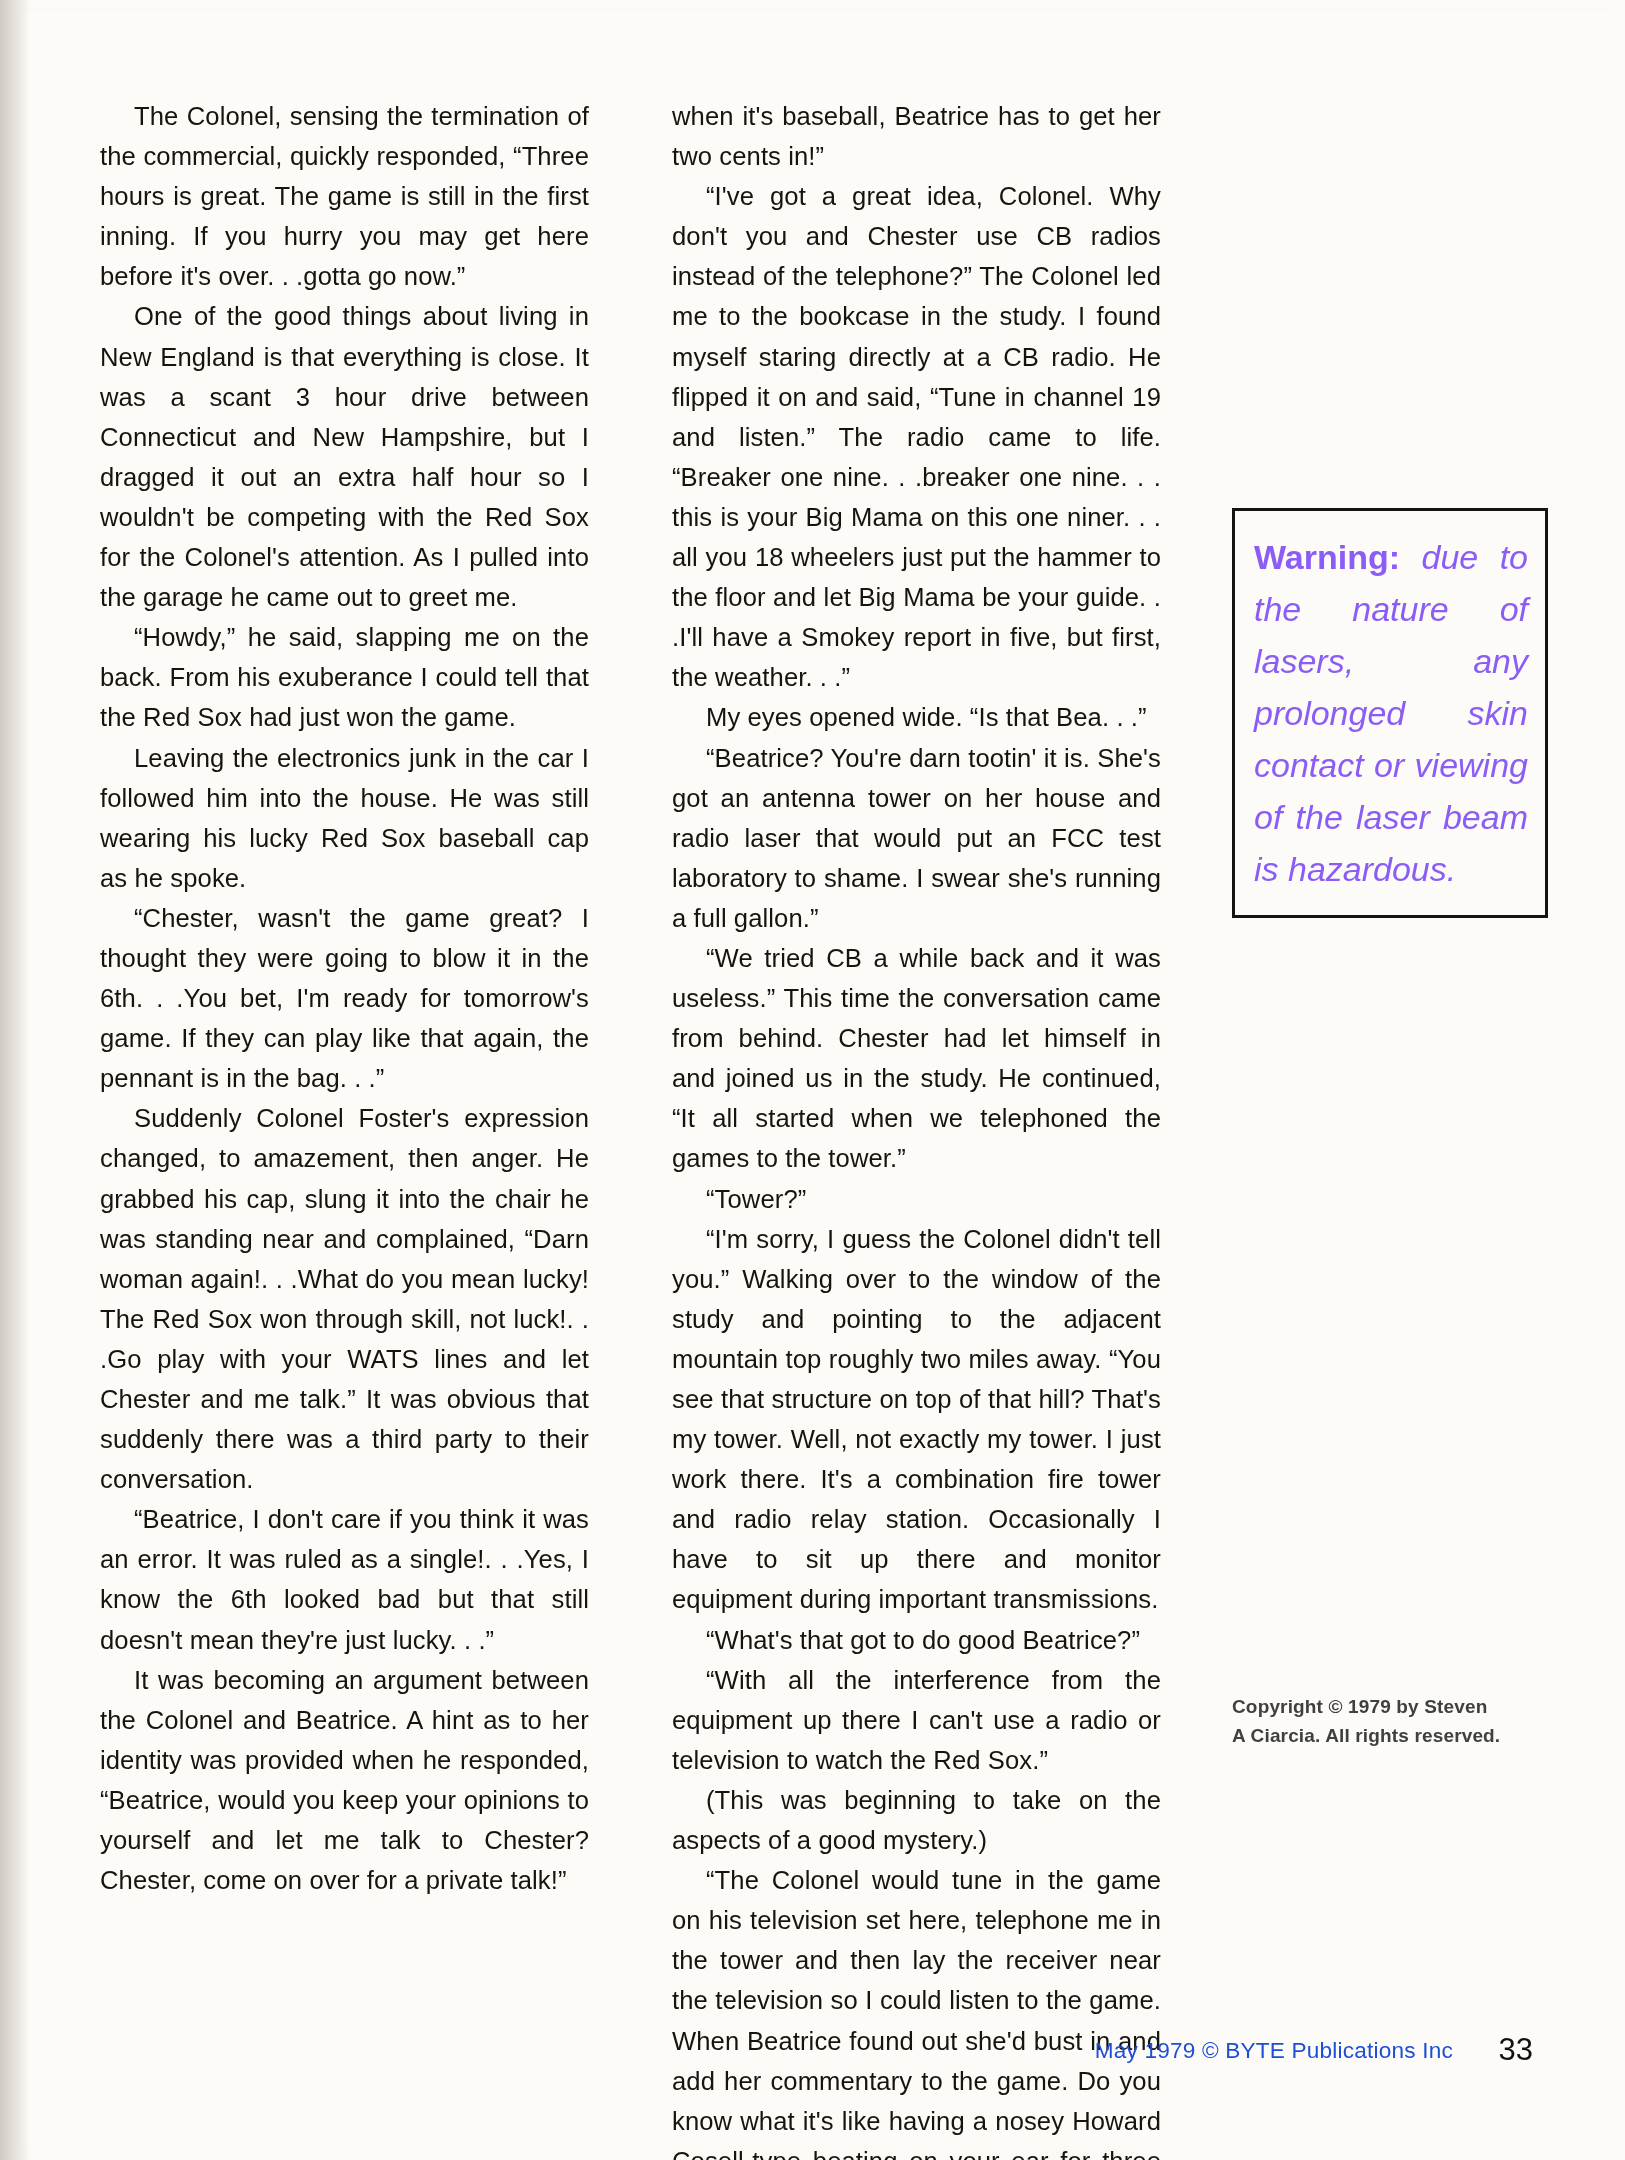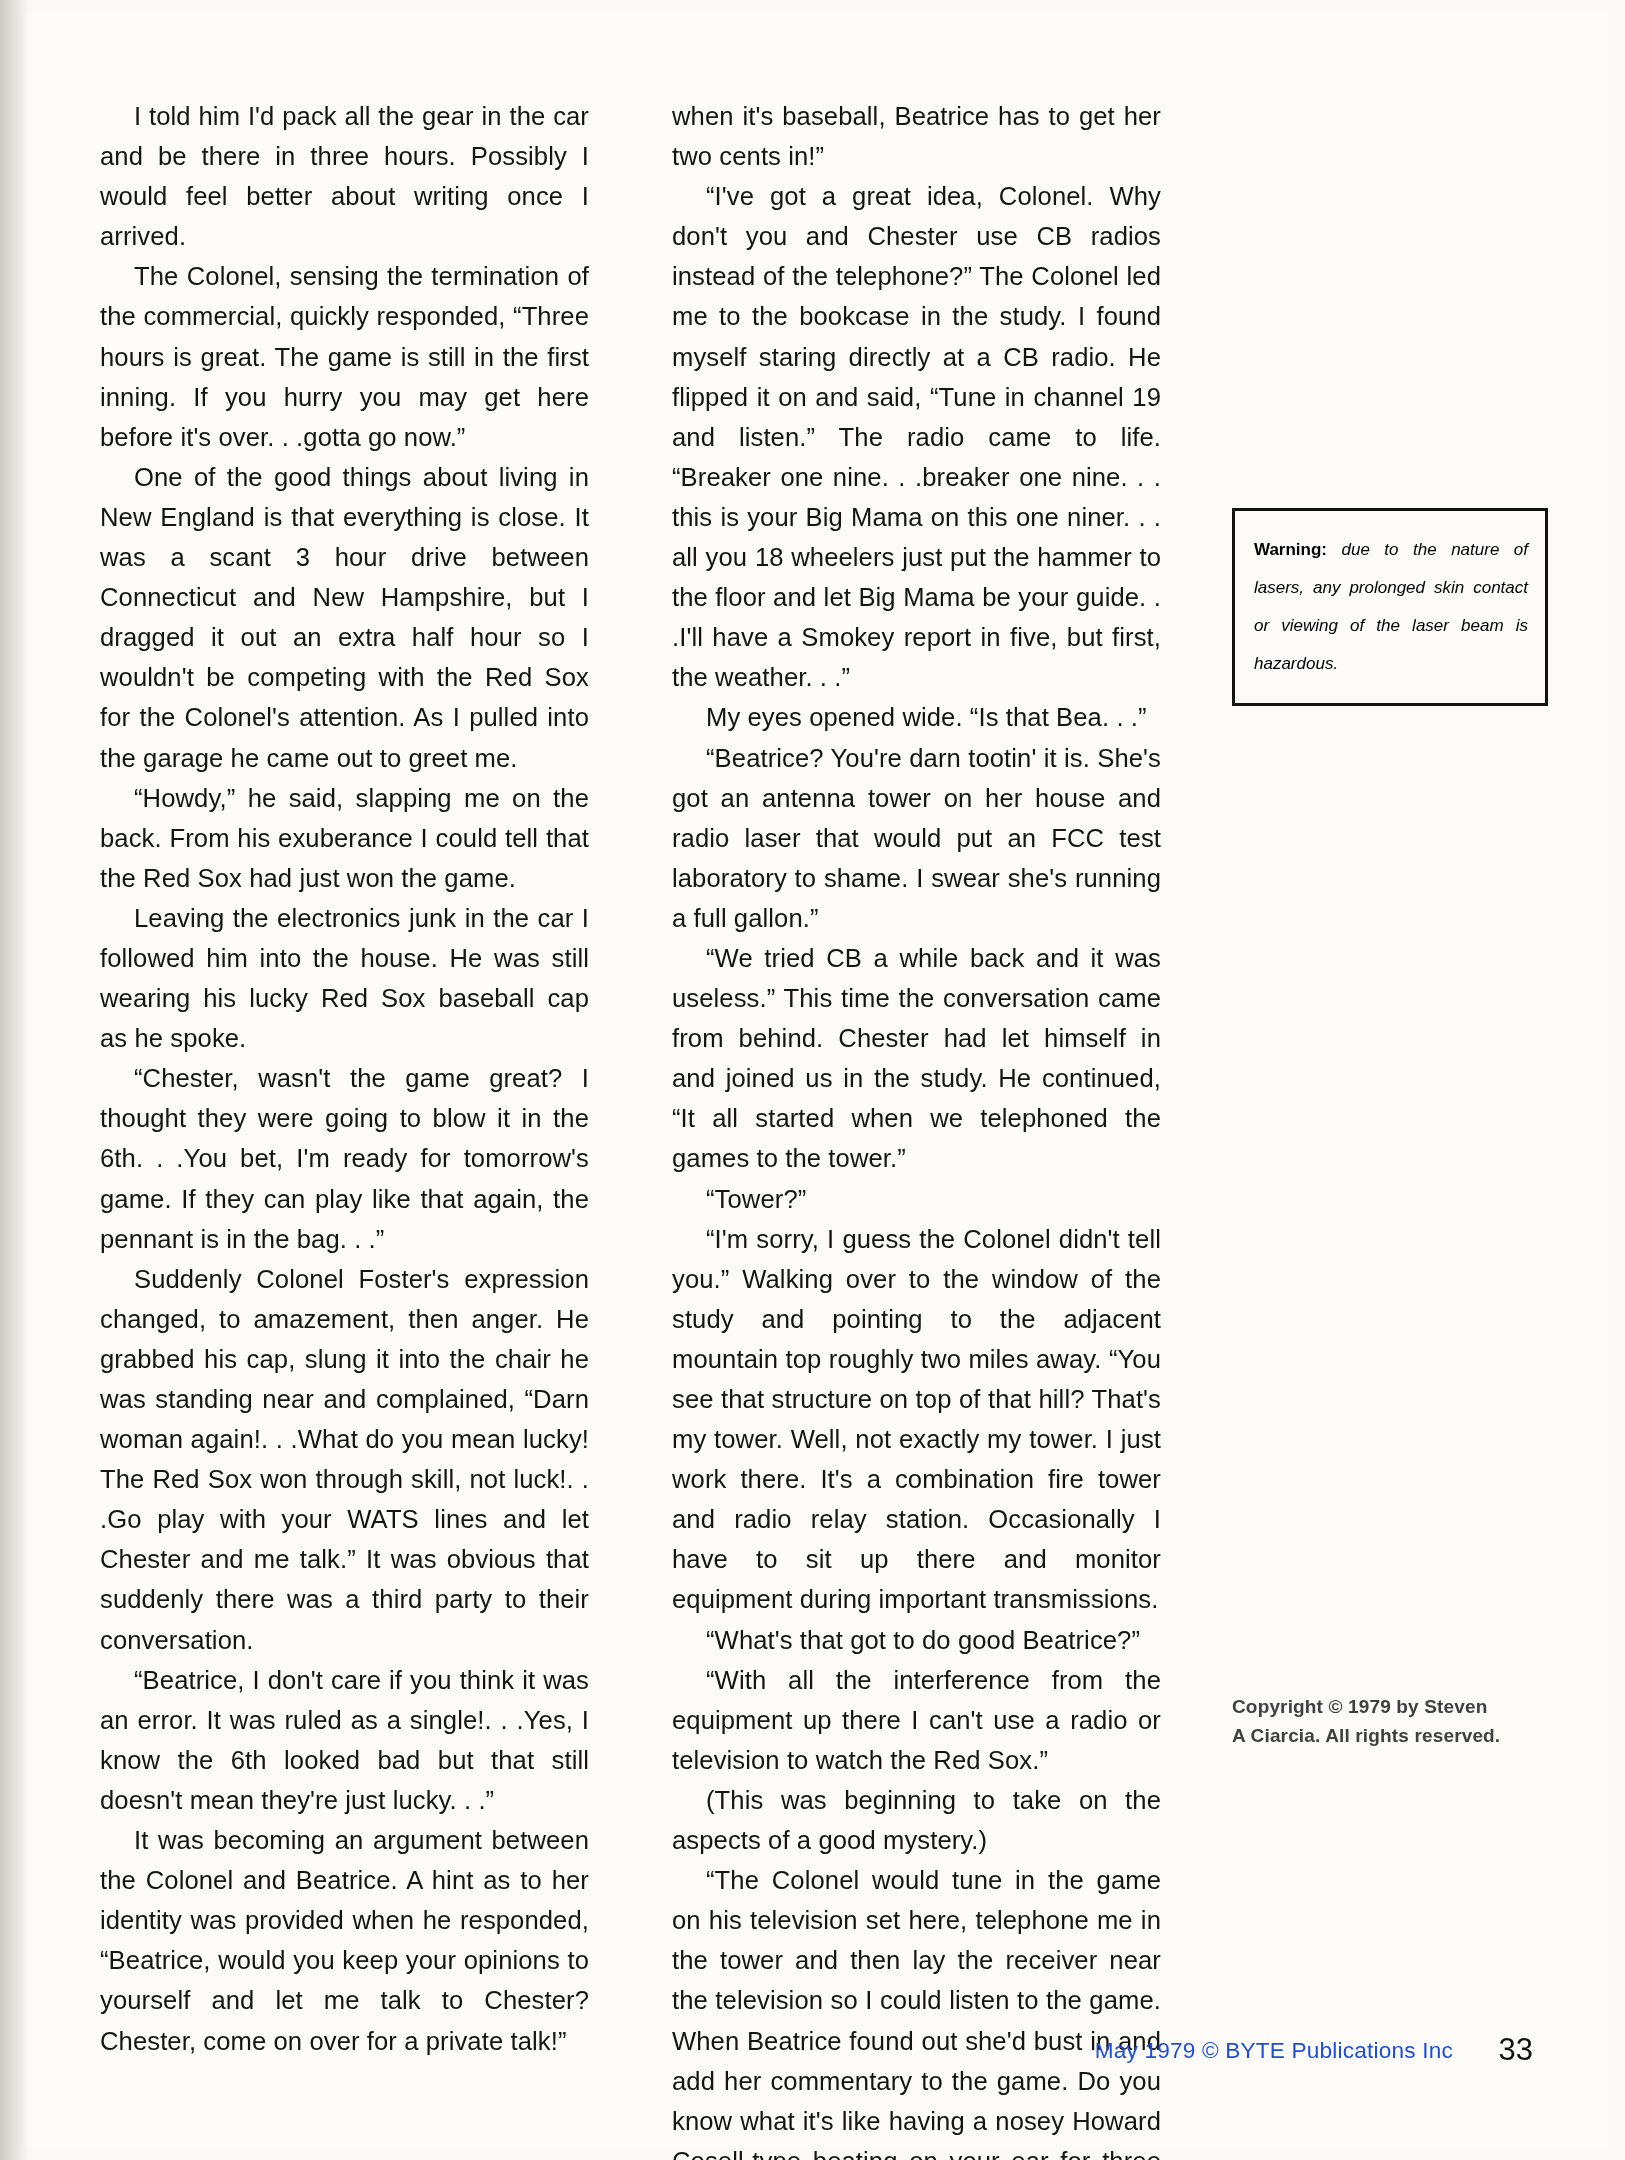--- a/index.html
+++ b/index.html
@@ -52,24 +52,24 @@
     position: absolute;
     left: 1232px;
     top: 508px;
     width: 316px;
     box-sizing: border-box;
     border: 3px solid #151310;
     padding: 20px 17px 20px 19px;
     background: #fcfbf8;
   }
   .warning-text {
-    font-size: 17px;
-    line-height: 38px;
+    font-size: 34px;
+    line-height: 52px;
     font-style: italic;
-    color: #000000;
+    color: #8b5cf6;
     text-align: justify;
     margin: 0;
   }
   .warning-text b {
     font-style: normal;
     font-weight: bold;
   }
 
   .copyright {
     position: absolute;
@@ -118,21 +118,20 @@
   }
 </style>
 </head>
 <body>
 
 <div class="page">
   <div class="sheet"></div>
   <div class="gutter-shade"></div>
 
   <div class="col col-left">
-    <p>I told him I'd pack all the gear in the car and be there in three hours. Possibly I would feel better about writing once I arrived.</p>
     <p>The Colonel, sensing the termination of the commercial, quickly responded, “Three hours is great. The game is still in the first inning. If you hurry you may get here before it's over. . .gotta go now.”</p>
     <p>One of the good things about living in New England is that everything is close. It was a scant 3 hour drive between Connecticut and New Hampshire, but I dragged it out an extra half hour so I wouldn't be competing with the Red Sox for the Colonel's attention. As I pulled into the garage he came out to greet me.</p>
     <p>“Howdy,” he said, slapping me on the back. From his exuberance I could tell that the Red Sox had just won the game.</p>
     <p>Leaving the electronics junk in the car I followed him into the house. He was still wearing his lucky Red Sox baseball cap as he spoke.</p>
     <p>“Chester, wasn't the game great? I thought they were going to blow it in the 6th. . .You bet, I'm ready for tomorrow's game. If they can play like that again, the pennant is in the bag. . .”</p>
     <p>Suddenly Colonel Foster's expression changed, to amazement, then anger. He grabbed his cap, slung it into the chair he was standing near and complained, “Darn woman again!. . .What do you mean lucky! The Red Sox won through skill, not luck!. . .Go play with your WATS lines and let Chester and me talk.” It was obvious that suddenly there was a third party to their conversation.</p>
     <p>“Beatrice, I don't care if you think it was an error. It was ruled as a single!. . .Yes, I know the 6th looked bad but that still doesn't mean they're just lucky. . .”</p>
     <p>It was becoming an argument between the Colonel and Beatrice. A hint as to her identity was provided when he responded, “Beatrice, would you keep your opinions to yourself and let me talk to Chester? Chester, come on over for a private talk!”</p>
 
   </div>

